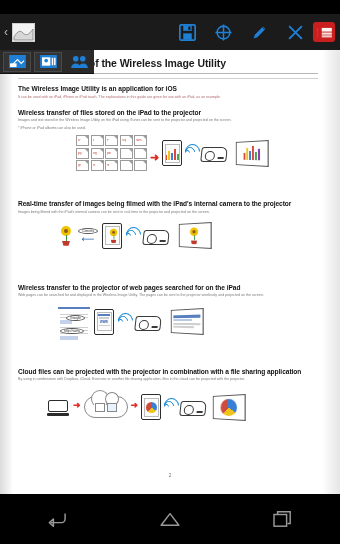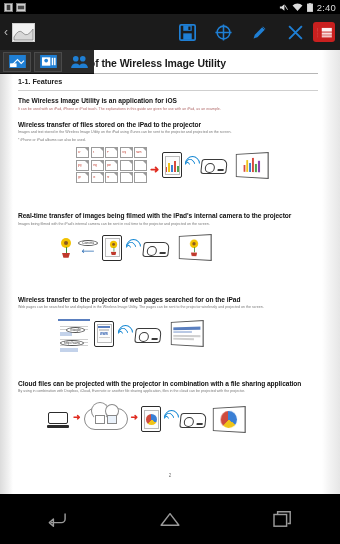--- a/index.html
+++ b/index.html
@@ -219,46 +219,20 @@
     position: absolute; left: 0; bottom: 0; width: 340px; height: 50px;
     background: #000; display: flex; align-items: center; justify-content: space-around;
   }
   .nav-btn { width: 56px; height: 50px; display: flex; align-items: center; justify-content: center; }
 </style>
 </head>
 <body>
 
 <div id="screen">
 
-  <div class="statusbar">
-    <div class="sb-left">
-      <svg class="sb-ico" width="9" height="9" viewBox="0 0 10 10">
-        <rect x="0.5" y="0.5" width="9" height="9" fill="#cfcfcf" stroke="#808080"></rect>
-        <rect x="3" y="2" width="4" height="6" fill="#3a3a3a"></rect>
-      </svg>
-      <svg class="sb-ico" width="10" height="9" viewBox="0 0 11 10">
-        <rect x="0.5" y="0.5" width="10" height="9" fill="#cfcfcf" stroke="#808080"></rect>
-        <rect x="2" y="3" width="7" height="4" fill="#4a4a4a"></rect>
-      </svg>
-    </div>
-    <div class="sb-right">
-      <svg width="9" height="9" viewBox="0 0 10 10">
-        <path d="M1 4h2l3-2.5v7L3 6H1z" fill="#dcdcdc"></path>
-        <path d="M6.5 2.5l3 5" stroke="#dcdcdc" stroke-width="1"></path>
-      </svg>
-      <svg width="11" height="9" viewBox="0 0 12 10">
-        <path d="M6 9 L0.5 2.8 A8 8 0 0 1 11.5 2.8 Z" fill="#dcdcdc"></path>
-      </svg>
-      <svg width="6" height="9" viewBox="0 0 7 10">
-        <rect x="2" y="0" width="3" height="1" fill="#dcdcdc"></rect>
-        <rect x="0.5" y="1" width="6" height="8.5" fill="#dcdcdc" stroke="#dcdcdc"></rect>
-      </svg>
-      <span class="sb-clock">2:40</span>
-    </div>
-  </div>
 
   <div class="toolbar">
     <span class="tb-back">‹</span>
     <div class="tb-thumb">
       <svg width="21" height="17" viewBox="0 0 21 17">
         <rect width="21" height="17" fill="#f2f2f2"></rect>
         <path d="M1 13 Q6 4 10 9 T20 5 L20 16 L1 16 Z" fill="#d8d8d8" stroke="#777" stroke-width="0.7"></path>
       </svg>
     </div>
 
@@ -329,21 +303,20 @@
   <div class="page">
     <div class="page-inner">
       <div class="edge-left"></div>
       <div class="edge-right"></div>
 
       <div class="doc">
 
         <div class="h1">1. Description of the Wireless Image Utility</div>
         <div class="rule"></div>
 
-        <div class="h2">1-1. Features</div>
         <div class="rule thin"></div>
 
         <div class="body">The Wireless Image Utility is an application for iOS</div>
         <div class="fine red">It can be used with an iPad, iPhone or iPod touch. The explanations in this guide are given for use with an iPad, as an example.</div>
 
         <div class="h3">Wireless transfer of files stored on the iPad to the projector</div>
         <div class="fine">Images and text stored in the Wireless Image Utility on the iPad using iTunes can be sent to the projector and projected on the screen.</div>
         <div class="fine">* iPhone or iPad albums can also be used.</div>
 
         <div class="fig">

